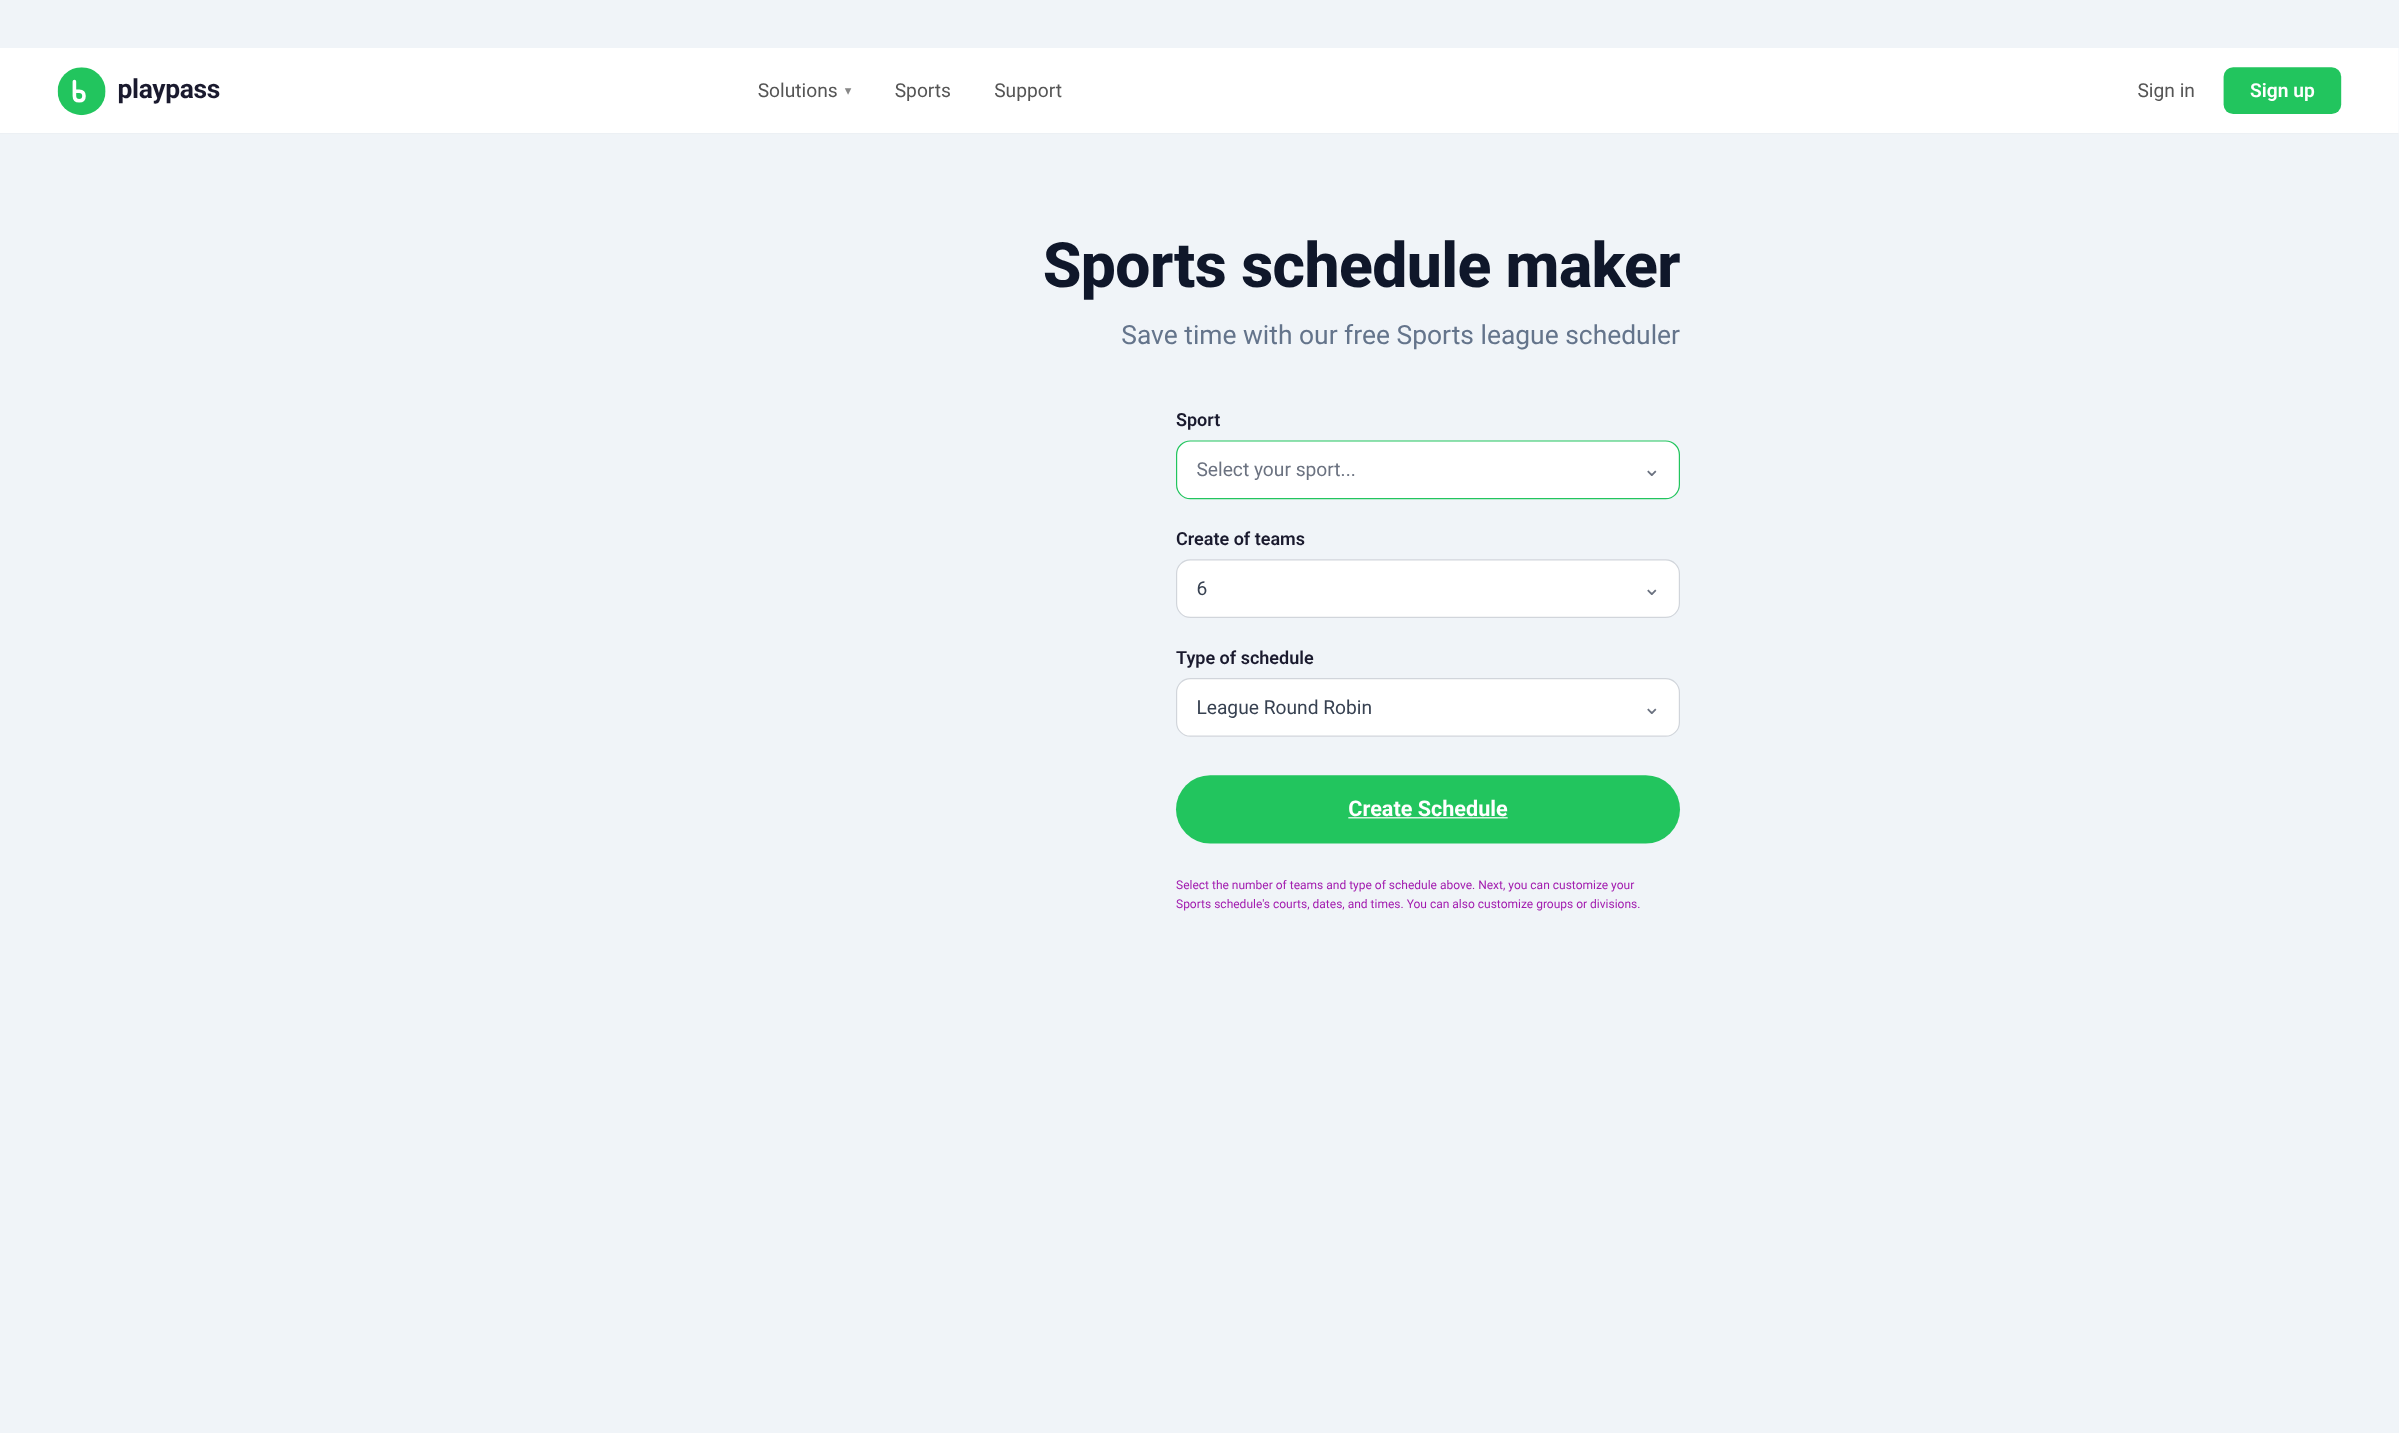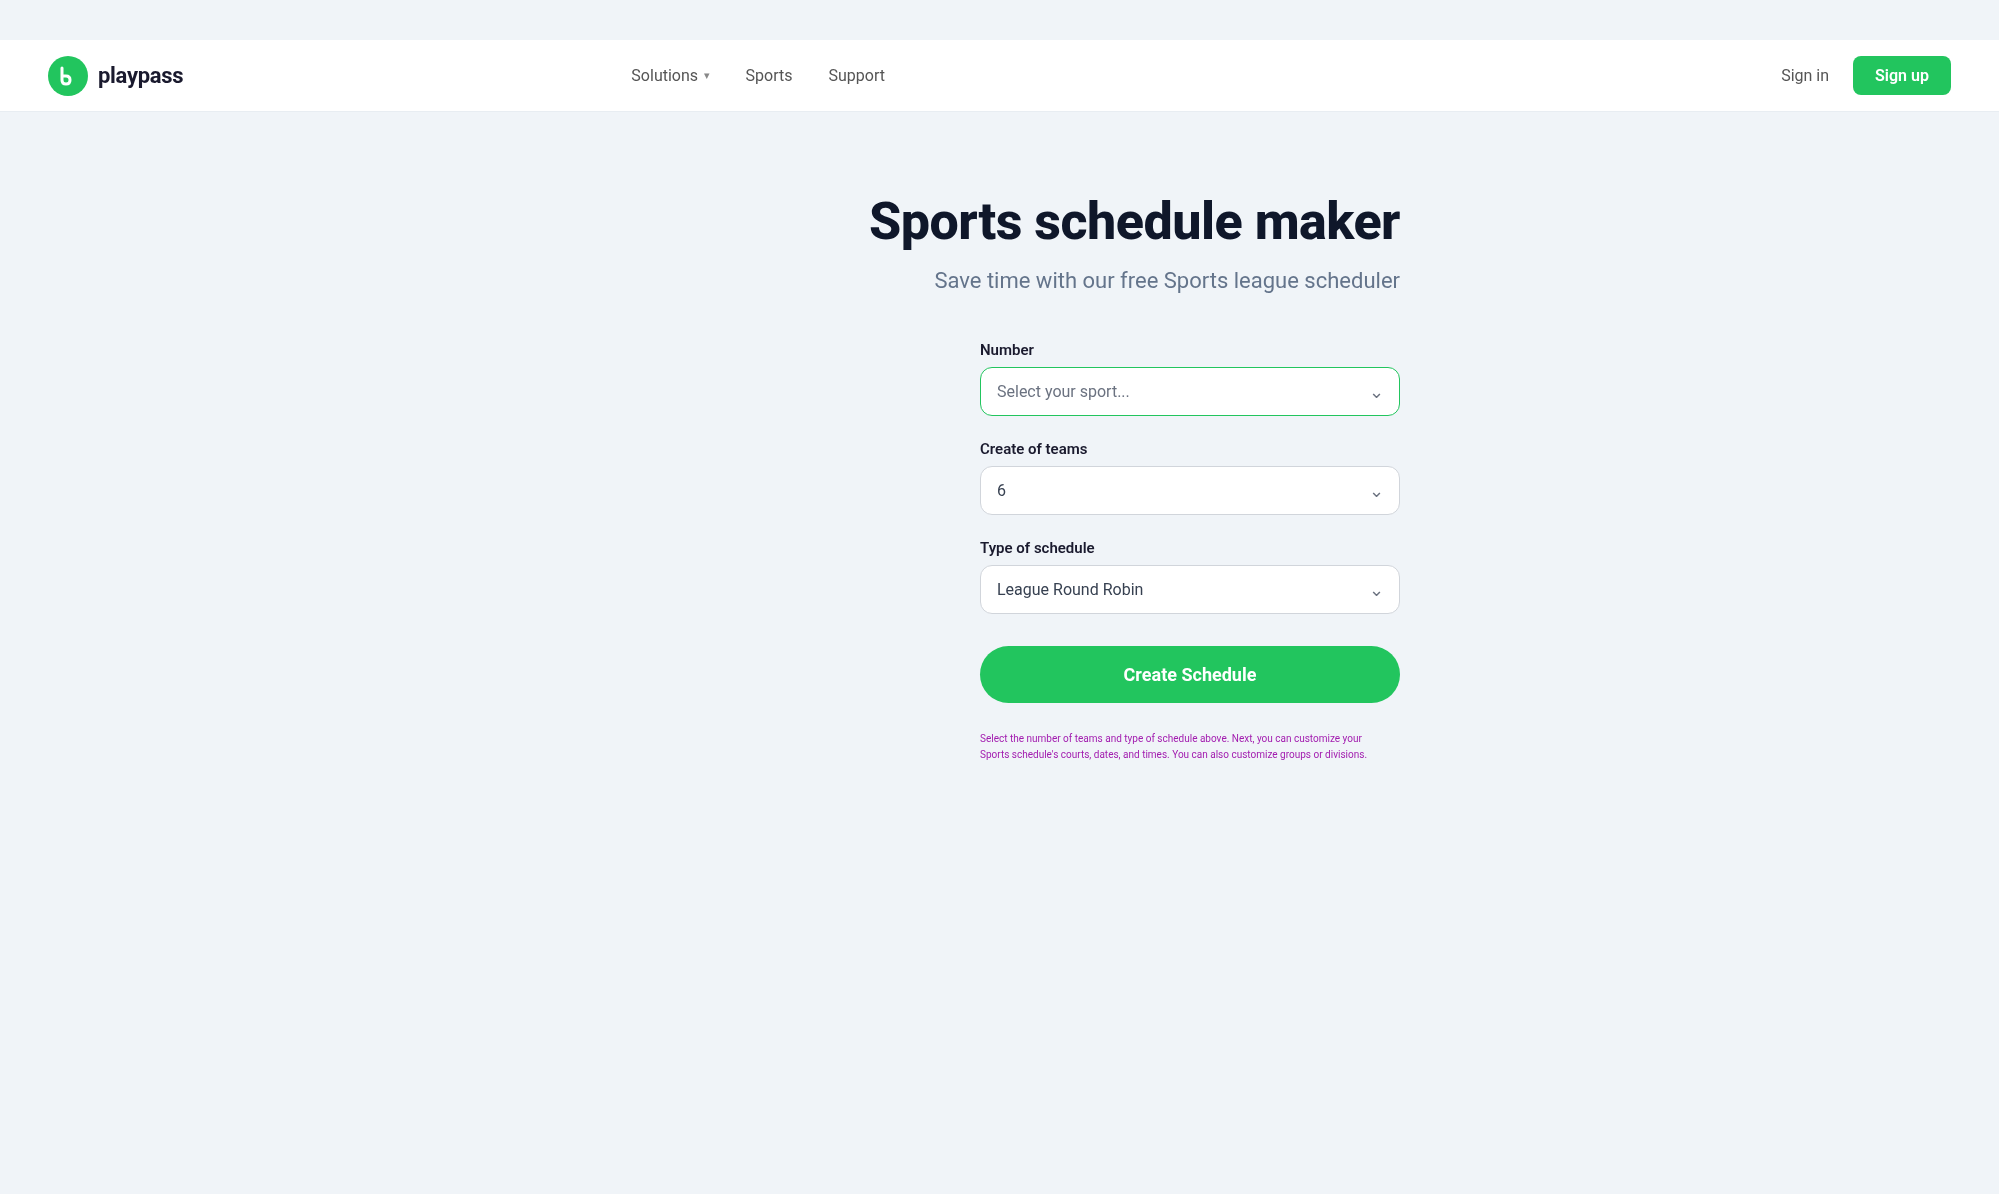--- a/index.html
+++ b/index.html
@@ -184,20 +184,21 @@
       background-color: #22c55e;
       color: white;
       border: none;
       border-radius: 50px;
       font-size: 18px;
       font-weight: 700;
       cursor: pointer;
       font-family: inherit;
       margin-top: 8px;
       margin-bottom: 28px;
+      text-decoration: underline;
     }
 
     .helper-text {
       font-size: 10px;
       color: #a21caf;
       line-height: 1.6;
       max-width: 400px;
     }
   </style>
 </head>
@@ -232,21 +233,21 @@
   </div>
 </header>
 
 <main class="main">
   <h1 class="page-title">Sports schedule maker</h1>
   <p class="page-subtitle">Save time with our free Sports league scheduler</p>
 
   <div class="form-container">
 
     <div class="form-group">
-      <label class="form-label">Number</label>
+      <label class="form-label">Sport</label>
       <div class="select-wrapper">
         <select class="form-select sport-select">
           <option value="">Select your sport...</option>
           <option value="soccer">Soccer</option>
           <option value="basketball">Basketball</option>
           <option value="baseball">Baseball</option>
           <option value="volleyball">Volleyball</option>
           <option value="hockey">Hockey</option>
           <option value="tennis">Tennis</option>
         </select>

